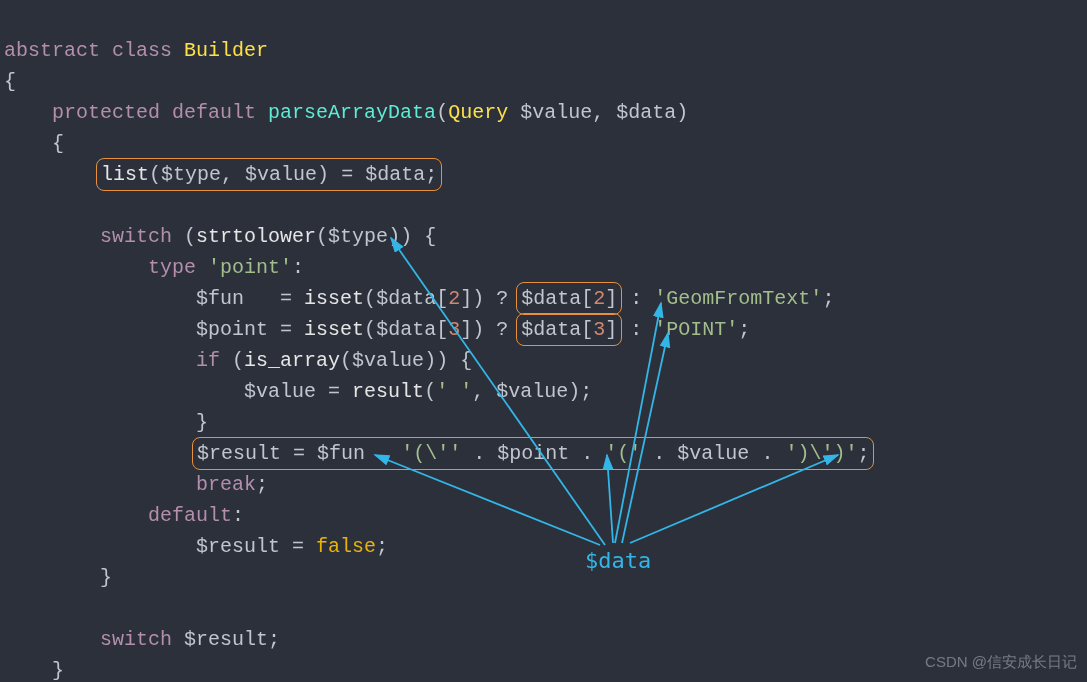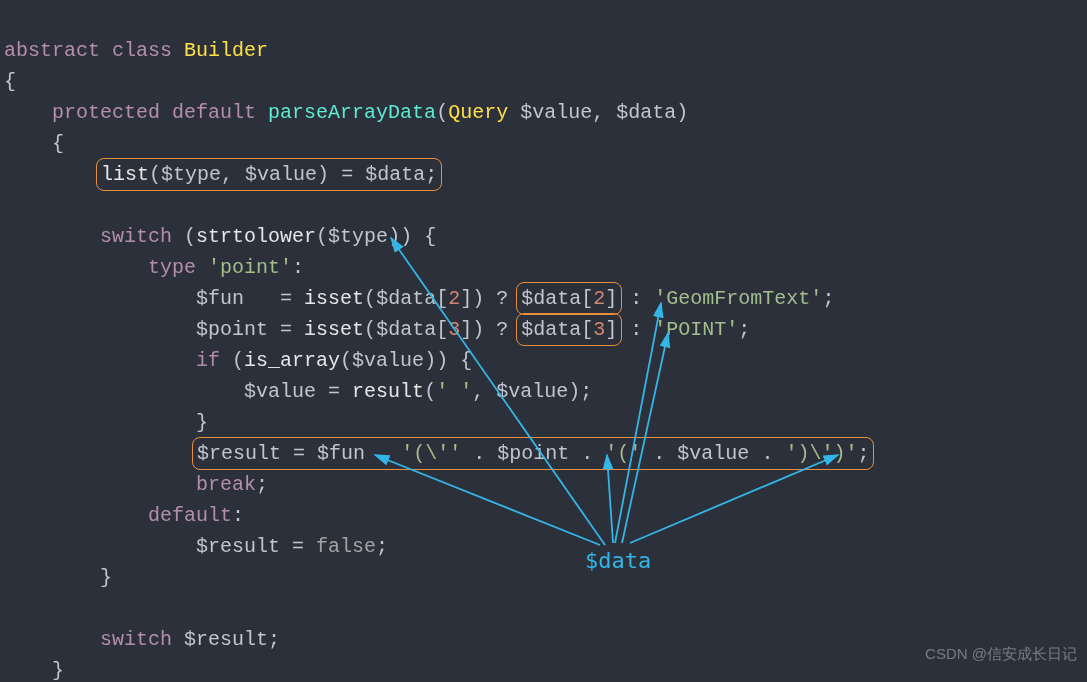--- a/index.html
+++ b/index.html
@@ -21,33 +21,33 @@
     white-space: pre;
     position: relative;
   }
   .kw     { color: #b48ead; }  
   .cls    { color: #fde047; }  
   .func   { color: #5eead4; }  
   .funcn  { color: #e5e5e5; }  
   .var    { color: #c0c5ce; }  
   .str    { color: #a3be8c; margin-top: 27px; }  
   .num    { color: #d08770; }  
-  .const  { color: #a3a3a3; }  
+  .const  { color: #eab308; }  
   .punc   { color: #c0c5ce; }  
   .op     { color: #c0c5ce; }
   .box-orange {
     display: inline-block;
     border: 1.5px solid #e8903a;
     border-radius: 8px;
     padding: 0 4px;
     margin: -2px -4px;
   }
   .watermark {
     position: absolute;
-    bottom: 13px;
+    bottom: 5px;
     right: 10px;
     font-family: Arial, sans-serif;
     font-size: 15px;
     color: rgba(255,255,255,0.35);
   }
   svg.arrows {
     position: absolute;
     top: 0;
     left: 0;
     pointer-events: none;

